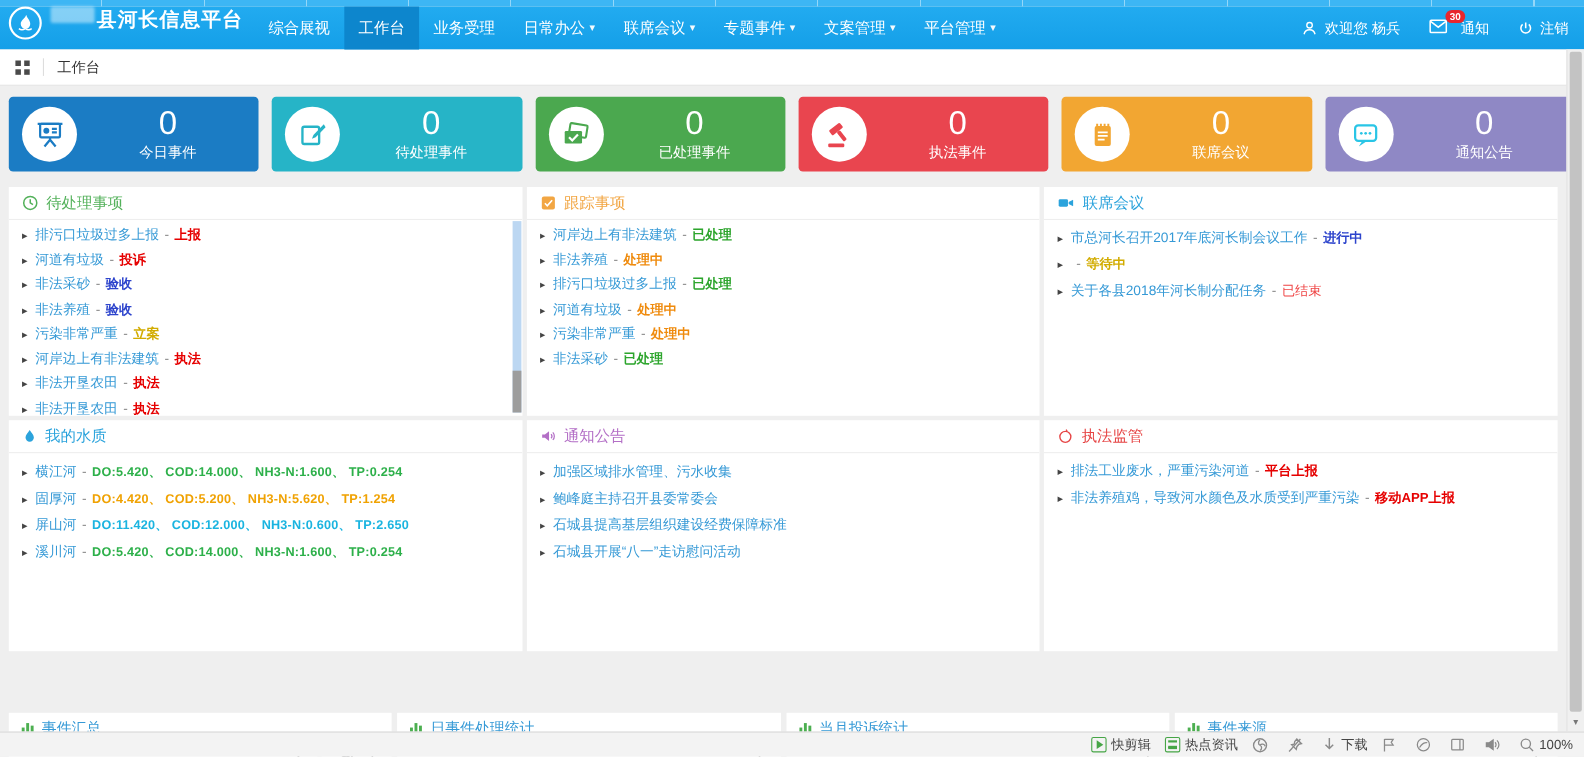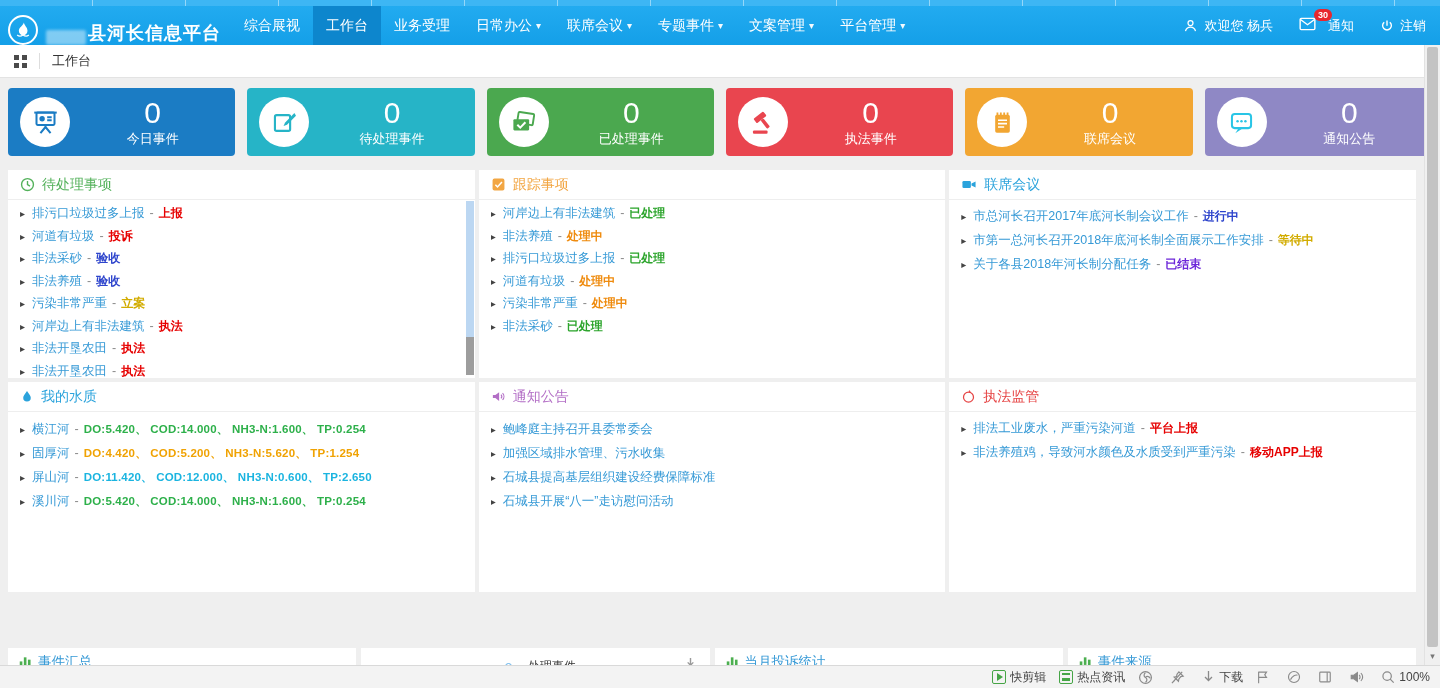--- a/index.html
+++ b/index.html
@@ -3,21 +3,21 @@
 <meta charset="utf-8">
 <style>
   * { margin:0; padding:0; box-sizing:border-box; }
   html,body { width:1440px; height:688px; overflow:hidden; }
   body { font-family:"Liberation Sans","DejaVu Sans",sans-serif; background:#efefef; position:relative; }
 
   
   .topstrip { height:6px; background:#3db6f4;
     background-image:repeating-linear-gradient(90deg, rgba(255,255,255,0) 0 92px, rgba(255,255,255,.45) 92px 93px); }
   .nav { height:39px; background:linear-gradient(180deg,#22abf0,#149fe8); display:flex; align-items:stretch; color:#fff; }
-  .brand { display:flex; align-items:flex-end; padding:0 10px 0 8px;font-family:Liberation Serif, serif; }
+  .brand { display:flex; align-items:flex-start; padding:0 10px 0 8px;font-family:Liberation Serif, serif; }
   .logo { width:30px; height:30px; border:2px solid #fff; border-radius:50%; display:flex; align-items:center; justify-content:center; margin-right:8px; }
   .censor { display:inline-block; width:40px; height:15px; margin-right:2px; border-radius:2px;
     background:rgba(255,255,255,.45); filter:blur(1.5px); }
   .brand-title { font-size:18px; font-weight:bold; letter-spacing:1px; }
   .menu { display:flex; align-items:stretch; }
   .mi { display:flex; align-items:center; padding:0 13px; font-size:14px; cursor:pointer; white-space:nowrap; }
   .mi.active { background:#0d86cd; }
   .caret::after { content:"▾"; font-size:10px; margin-left:4px; opacity:.95; }
   .nav-right { margin-left:auto; display:flex; align-items:center; padding-right:14px; font-size:13px; }
   .nav-right .seg { display:flex; align-items:center; margin-left:26px; cursor:pointer; }
@@ -364,29 +364,28 @@
     </div>
     <div class="plist" style="padding-top:8px;">
       <div class="li" style="height:24px">
           <span class="arr"></span>
           <span class="txt">市总河长召开2017年底河长制会议工作</span>
           <span class="dash">-</span>
           <b class="st" style="color: rgb(45, 68, 204);">进行中</b>
         </div>
       <div class="li" style="height:24px">
           <span class="arr"></span>
-          <span class="txt">市第一总河长召开2018年底河长制全面展示工作安排</span>
           <span class="dash">-</span>
           <b class="st" style="color: rgb(210, 172, 0);">等待中</b>
         </div>
       <div class="li" style="height:24px">
           <span class="arr"></span>
           <span class="txt">关于各县2018年河长制分配任务</span>
           <span class="dash">-</span>
-          <span class="st" style="font-weight: bold; color: #6d28d9;">已结束</span>
+          <span class="st" style="font-weight: normal; color: #ef4444;">已结束</span>
         </div>
     </div>
   </div>
 
   <div class="panel r2">
     <div class="phead" style="color: rgb(43, 163, 220);">
       <svg width="14" height="15" viewBox="0 0 24 24" fill="currentColor">
           <path d="M12 2.5c3.2 4.8 6.5 8 6.5 11.7a6.5 6.5 0 0 1-13 0C5.5 10.5 8.8 7.3 12 2.5z"></path>
         </svg>
       <span>我的水质</span>
@@ -423,25 +422,25 @@
     <div class="phead" style="color: rgb(179, 111, 198);">
       <svg width="15" height="15" viewBox="0 0 24 24">
           <path d="M3 9.5v5h4l6 4.5v-14L7 9.5z" fill="currentColor"></path>
           <path d="M16 9a4.5 4.5 0 0 1 0 6M18.5 6.5a8 8 0 0 1 0 11" stroke="currentColor" stroke-width="1.8" fill="none"></path>
         </svg>
       <span>通知公告</span>
     </div>
     <div class="plist" style="padding-top:9px;">
       <div class="li" style="height:24px">
           <span class="arr"></span>
+          <span class="txt">加强区域排水管理、污水收集</span>
+        </div>
+      <div class="li" style="height:24px">
+          <span class="arr"></span>
           <span class="txt">鲍峰庭主持召开县委常委会</span>
-        </div>
-      <div class="li" style="height:24px">
-          <span class="arr"></span>
-          <span class="txt">加强区域排水管理、污水收集</span>
         </div>
       <div class="li" style="height:24px">
           <span class="arr"></span>
           <span class="txt">石城县提高基层组织建设经费保障标准</span>
         </div>
       <div class="li" style="height:24px">
           <span class="arr"></span>
           <span class="txt">石城县开展“八一”走访慰问活动</span>
         </div>
     </div>
@@ -505,20 +504,28 @@
           </svg>
         <svg width="15" height="15" viewBox="0 0 16 16" fill="none" stroke="#9a9a9a" stroke-width="1.5">
             <path d="M8 2v7.5M5 6.8L8 9.8l3-3"></path>
             <path d="M2 11.5V14h12v-2.5"></path>
           </svg>
       </div>
     </div>
   </div>
 
   <div class="cpanel">
+    <div class="chead">
+      <svg width="14" height="14" viewBox="0 0 24 24" fill="#4caf50">
+          <rect x="3" y="11" width="4.5" height="10"></rect>
+          <rect x="10" y="4" width="4.5" height="17"></rect>
+          <rect x="17" y="8" width="4.5" height="13"></rect>
+        </svg>
+      <span>日事件处理统计</span>
+    </div>
     <div class="cbody">
       <div class="legend-row">
         <span class="lg-line" style="color: rgb(95, 176, 234);">
             <i></i>
             <s></s>
             <i></i>
           </span>
         <span>处理事件</span>
       </div>
       <svg class="dl-only" width="15" height="15" viewBox="0 0 16 16" fill="none" stroke="#9a9a9a" stroke-width="1.5">

